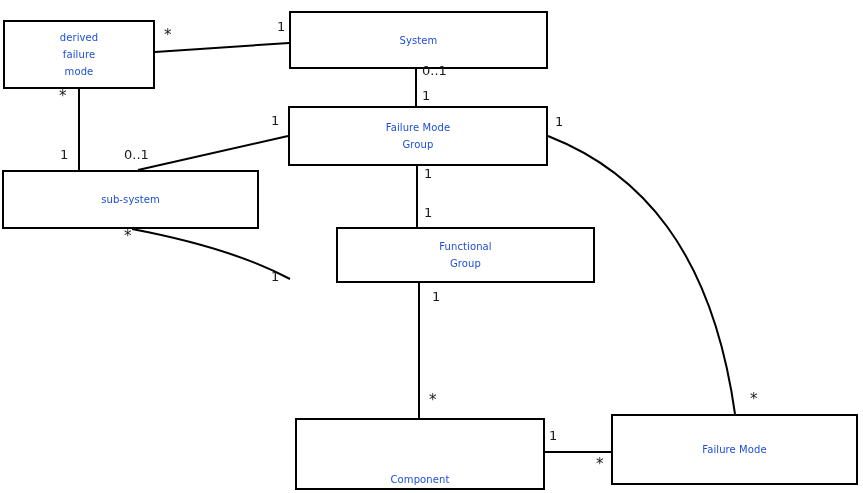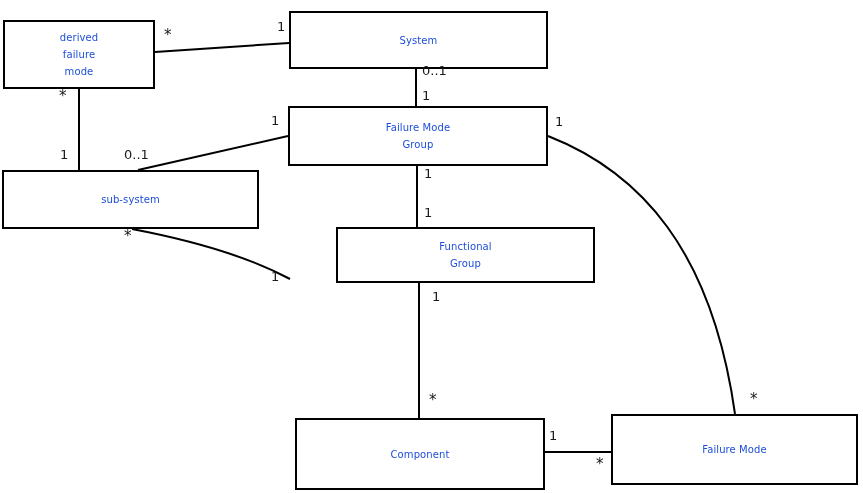--- a/index.html
+++ b/index.html
@@ -95,21 +95,21 @@
 
   <div class="uml-class" style="left:2px; top:170px; width:257px; height:59px;justify-content:center;">
     <span class="uml-class-name">sub-system</span>
   </div>
 
   <div class="uml-class" style="left:290px; top:227px; width:259px; height:56px;margin-left:46px;">
     <span class="uml-class-name">Functional
 Group</span>
   </div>
 
-  <div class="uml-class" style="left:295px; top:418px; width:250px; height:72px;">
+  <div class="uml-class" style="left:295px; top:418px; width:250px; height:72px;align-items:flex-end;">
     <span class="uml-class-name">Component</span>
   </div>
 
   <div class="uml-class" style="left:611px; top:414px; width:247px; height:71px;">
     <span class="uml-class-name">Failure Mode</span>
   </div>
 
   <span class="mult-label mult-star" style="left:164px; top:29px;">*</span>
   <span class="mult-label" style="left:277px; top:20px;">1</span>
   <span class="mult-label" style="left:422px; top:64px;">0..1</span>

